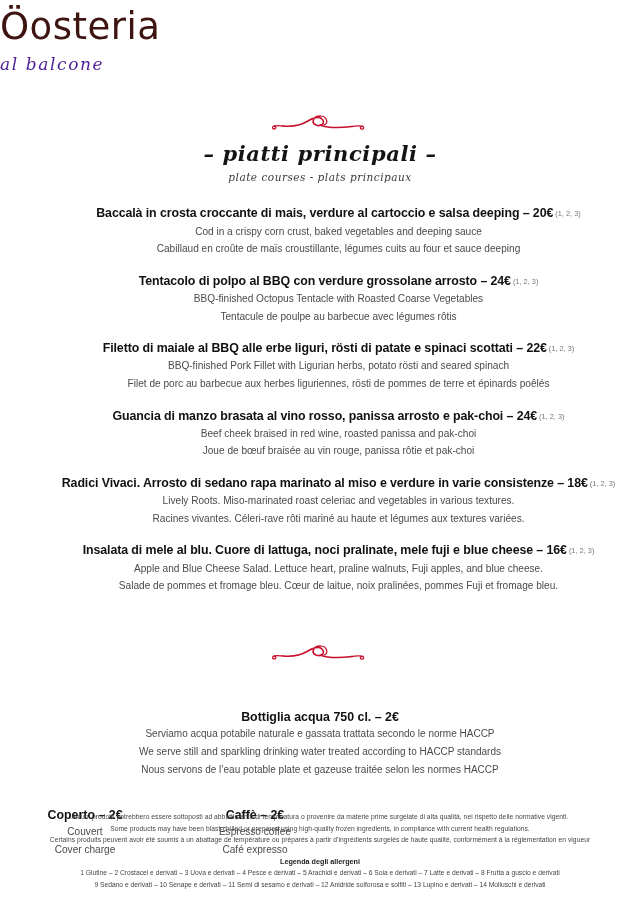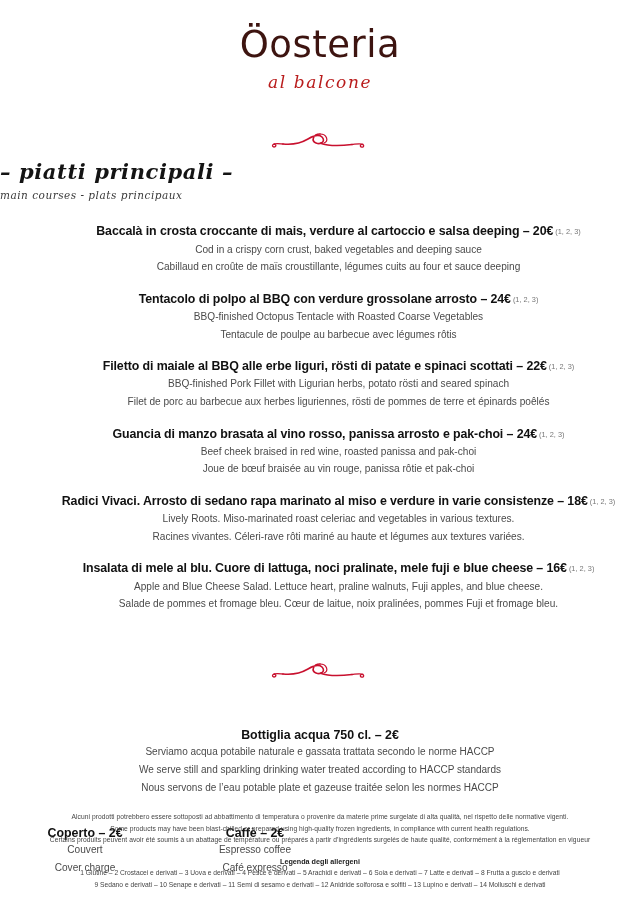--- a/index.html
+++ b/index.html
@@ -17,50 +17,51 @@
   }
   .page {
     width: 640px;
     height: 905px;
     position: relative;
     box-sizing: border-box;
   }
 
   
   .brand {
-    text-align: center;
-    padding-top: 24px;
+    text-align: left;
+    padding-top: 6px;
   }
   .brand-title {
     font-family: "DejaVu Sans", sans-serif;
     font-size: 37px;
     font-weight: 400;
     letter-spacing: 0.5px;
     color: #3d1410;
     line-height: 1.12;
   }
   .brand-sub {
     font-family: "DejaVu Serif", serif;
     font-style: italic;
     font-size: 17px;
-    color: #b91c1c;
+    color: #4c1d95;
     letter-spacing: 1.6px;
     margin-top: 7px;
   }
 
   
   .ornament {
     display: flex;
     justify-content: center;
     align-items: center;
   }
   .ornament svg { display: block; }
 
   
   .section-head {
+    text-align: center;
   }
   .section-title {
     font-family: "DejaVu Serif", serif;
     font-style: italic;
     font-weight: 700;
     font-size: 21px;
     color: #141414;
     letter-spacing: 0.6px;
     margin-top: 7px;
   }
@@ -189,21 +190,21 @@
         <path d="M54 4 C61 4 63 11 58 13" stroke-width="1.2"></path>
         <path d="M54.5 13.2 C62 16 74 16 86 14.5" stroke-width="1.6"></path>
         <path d="M17 14 C12 13.6 8.5 13 7 14.6 C5.6 16.1 7.6 17.6 9.2 16.6 C10.6 15.7 9.8 14.1 7.6 14.2" stroke-width="1.3"></path>
         <path d="M86 14.5 C91 14 95 13.2 97 14.6 C98.6 15.8 97 17.8 95.2 16.9 C93.6 16.1 94.4 14.2 96.8 14.2" stroke-width="1.3"></path>
       </g>
     </svg>
   </div>
 
   <div class="section-head">
     <div class="section-title">– piatti principali –</div>
-    <div class="section-sub">main courses - plats principaux</div>
+    <div class="section-sub">plate courses - plats principaux</div>
   </div>
 
   <div class="dishes">
 
     <div class="dish">
       <div class="dish-title"><span>Baccalà in crosta croccante di mais, verdure al cartoccio e salsa deeping – 20€</span><span class="allerg">(1, 2, 3)</span></div>
       <div class="dish-desc en">Cod in a crispy corn crust, baked vegetables and deeping sauce</div>
       <div class="dish-desc fr">Cabillaud en croûte de maïs croustillante, légumes cuits au four et sauce deeping</div>
     </div>
 

